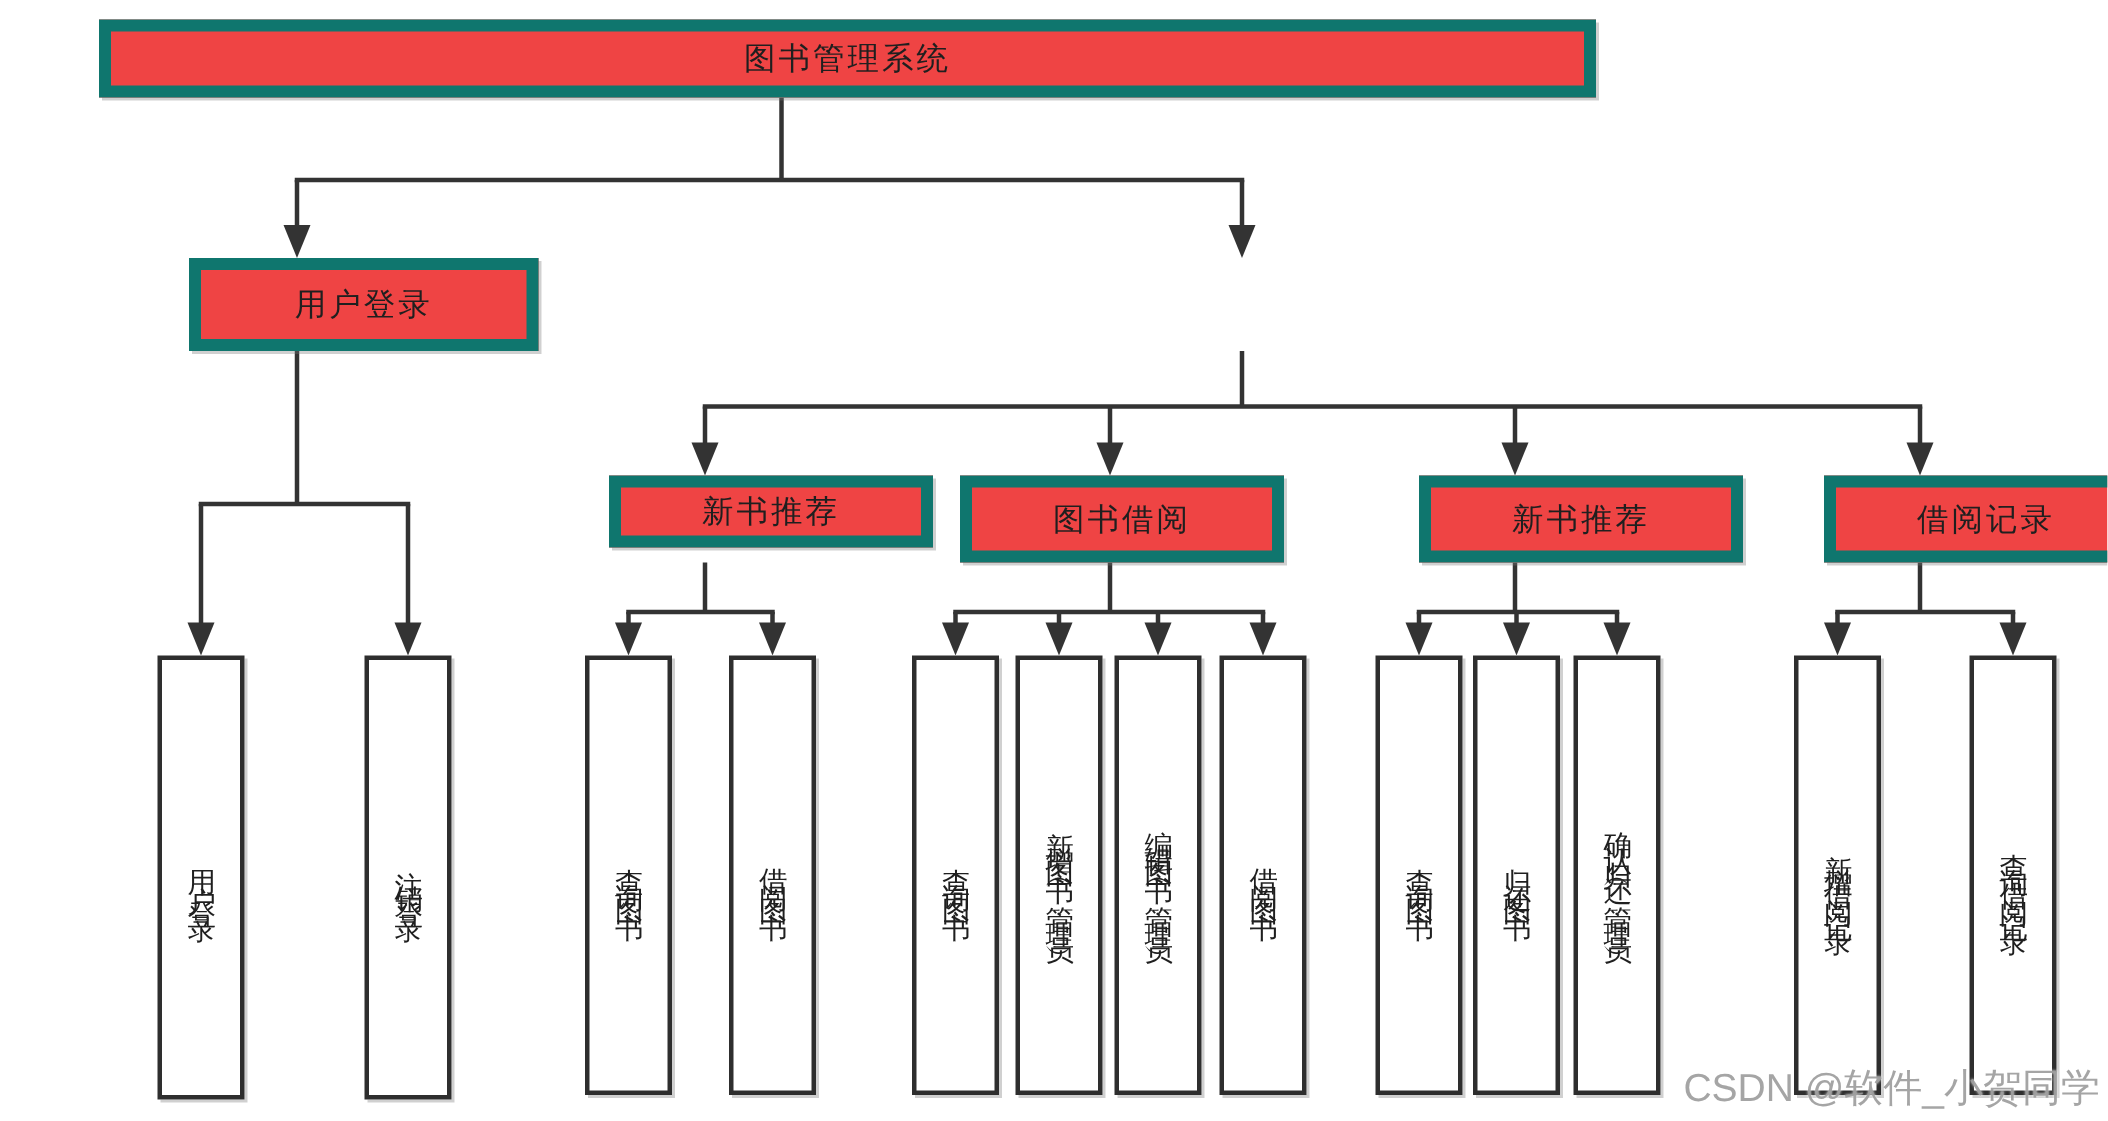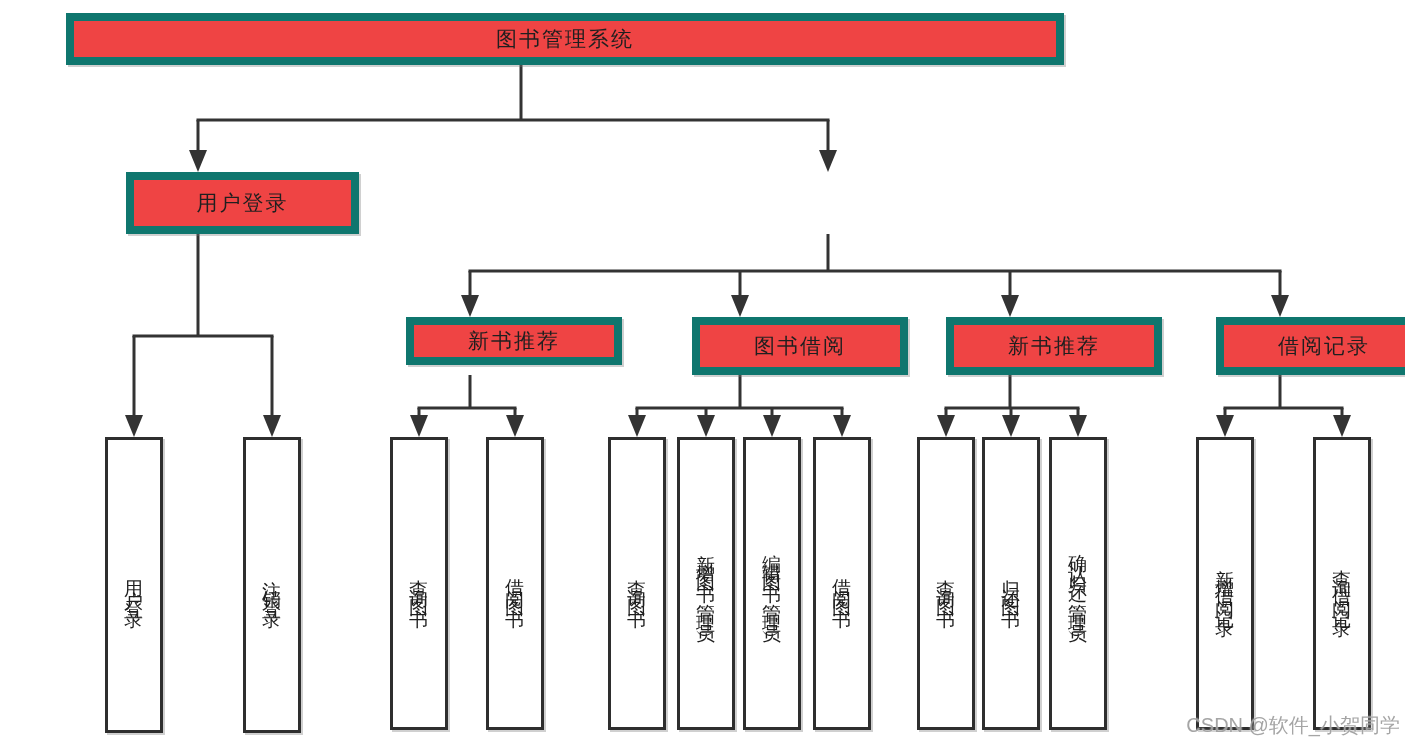--- a/index.html
+++ b/index.html
@@ -48,21 +48,21 @@
     text-orientation: mixed;
     font-size: 19px;
     letter-spacing: 10px;
     line-height: 1;
     white-space: nowrap;
   }
   .watermark {
     position: absolute;
     right: 5px;
     top: 712px;
-    font-size: 20px;
+    font-size: 26px;
     line-height: 26px;
     color: rgba(155,155,155,0.9);
     text-shadow: 0 0 2px rgba(255,255,255,0.9);
     z-index: 5;
     white-space: nowrap;
   }
 </style>
 </head>
 <body>
 
@@ -136,21 +136,21 @@
     <span>图书管理系统</span>
   </div>
 
   <div class="hbox" style="left:82px; top:172px; width:233px; height:62px;">
     <span>用户登录</span>
   </div>
 
   <div class="hbox" style="left:362px; top:317px; width:216px; height:48px;">
     <span>新书推荐</span>
   </div>
-  <div class="hbox" style="left:648px; top:317px; width:216px; height:58px;">
+  <div class="hbox" style="left:596px; top:317px; width:216px; height:58px;">
     <span>图书借阅</span>
   </div>
   <div class="hbox" style="left:902px; top:317px; width:216px; height:58px;">
     <span>新书推荐</span>
   </div>
   <div class="hbox" style="left:1172px; top:317px; width:216px; height:58px;">
     <span>借阅记录</span>
   </div>
 
   <div class="vbox" style="left:105px; top:437px; width:58px; height:296px;">

